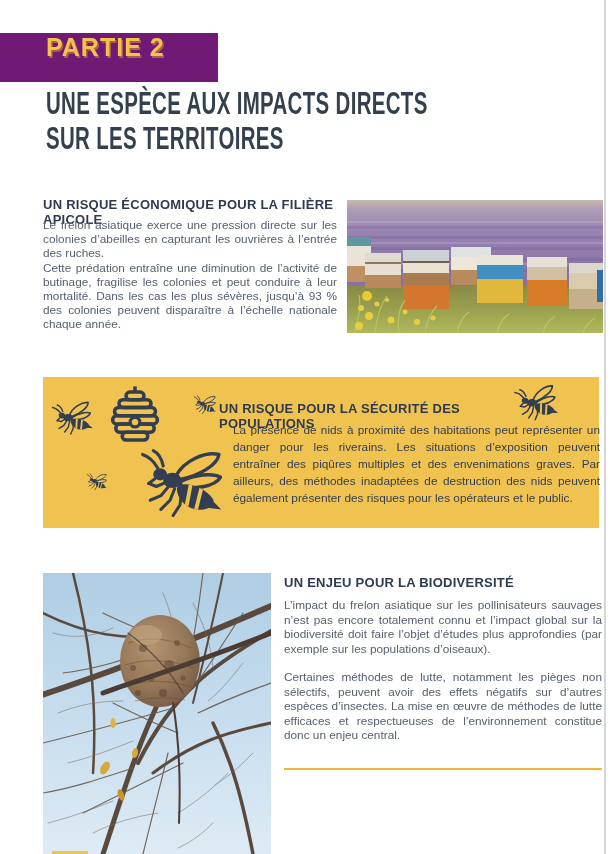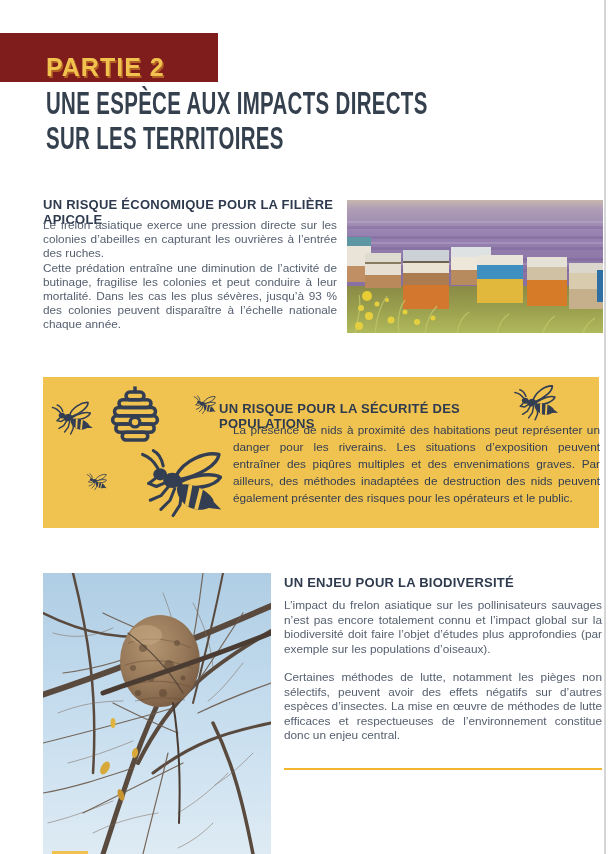--- a/index.html
+++ b/index.html
@@ -3,22 +3,22 @@
 <meta charset="utf-8">
 <style>
   html,body{margin:0;padding:0;background:#ffffff;}
   .page{
     position:relative;width:610px;height:854px;background:#fff;overflow:hidden;
     font-family:"Liberation Sans",sans-serif;color:#333E52;
   }
   .abs{position:absolute;}
   
   .part-banner{
-    left:0;top:33px;width:218px;height:49px;background:#7f1d1d;
-    display:flex;align-items:flex-end;padding-left:46px;box-sizing:border-box;
+    left:0;top:33px;width:218px;height:49px;background:#701a75;
+    display:flex;align-items:flex-start;padding-left:46px;box-sizing:border-box;
   }
   .part-label{
     font-size:25px;font-weight:bold;letter-spacing:1px;color:#F2C24E;
     text-shadow:1.5px 1.5px 0 rgba(222,148,40,.55);
   }
   
   .main-title{left:46px;top:86px;color:#35404E;}
   .title-line{
     font-size:31px;font-weight:bold;white-space:nowrap;height:35px;line-height:35px;
     transform:scaleX(.66);transform-origin:0 50%;letter-spacing:.5px;

